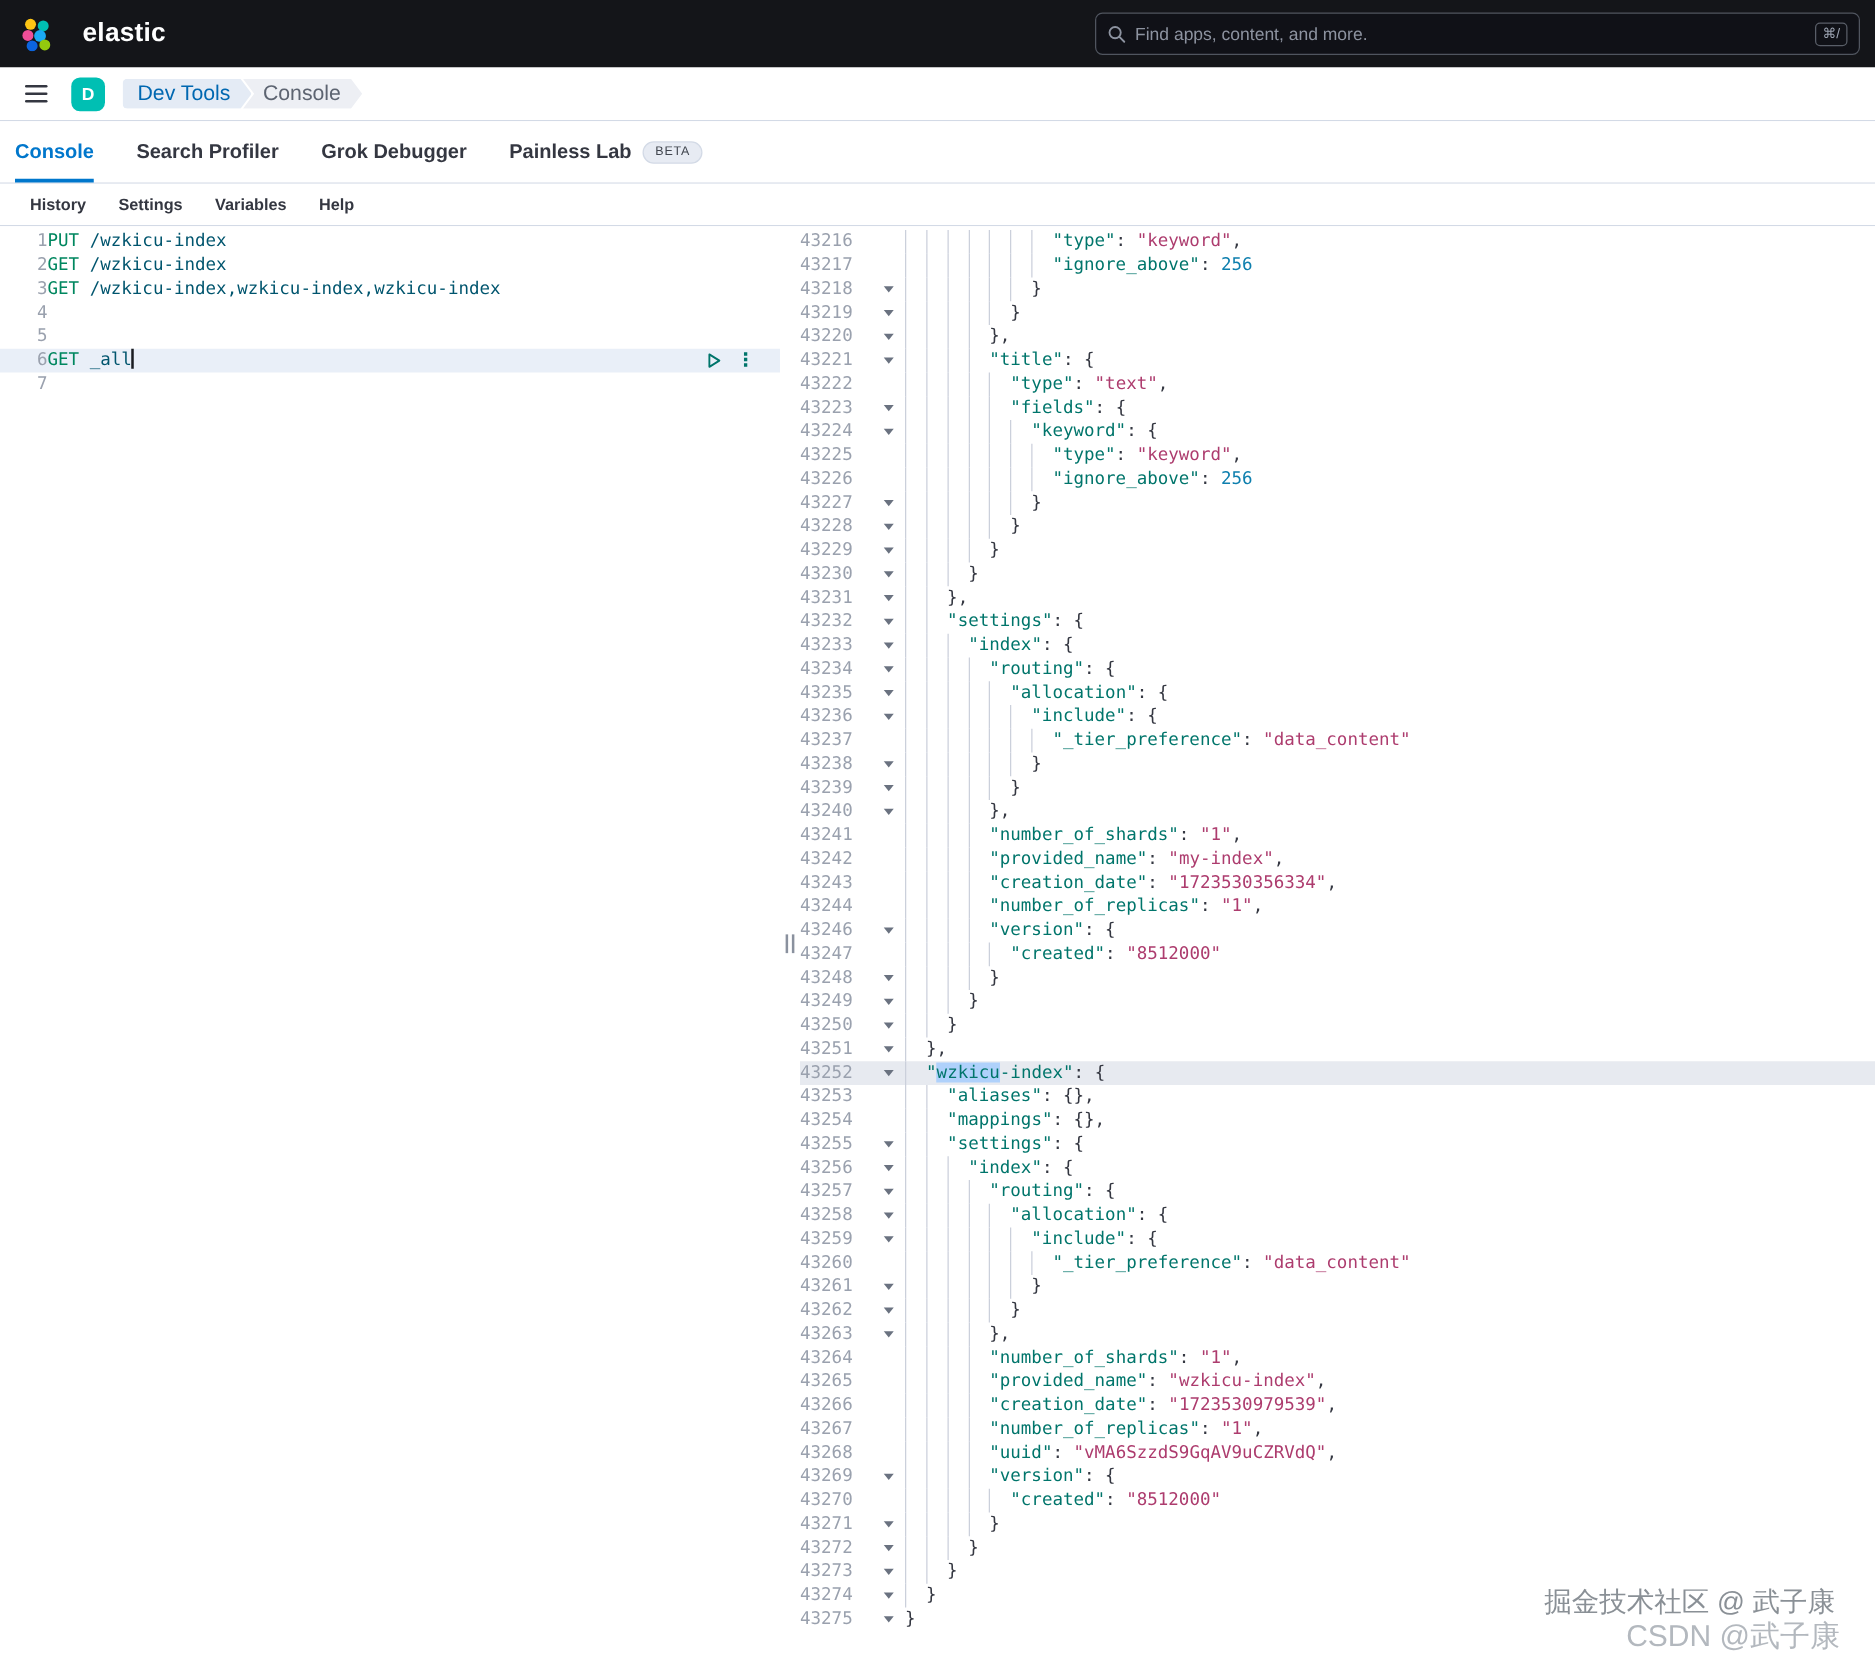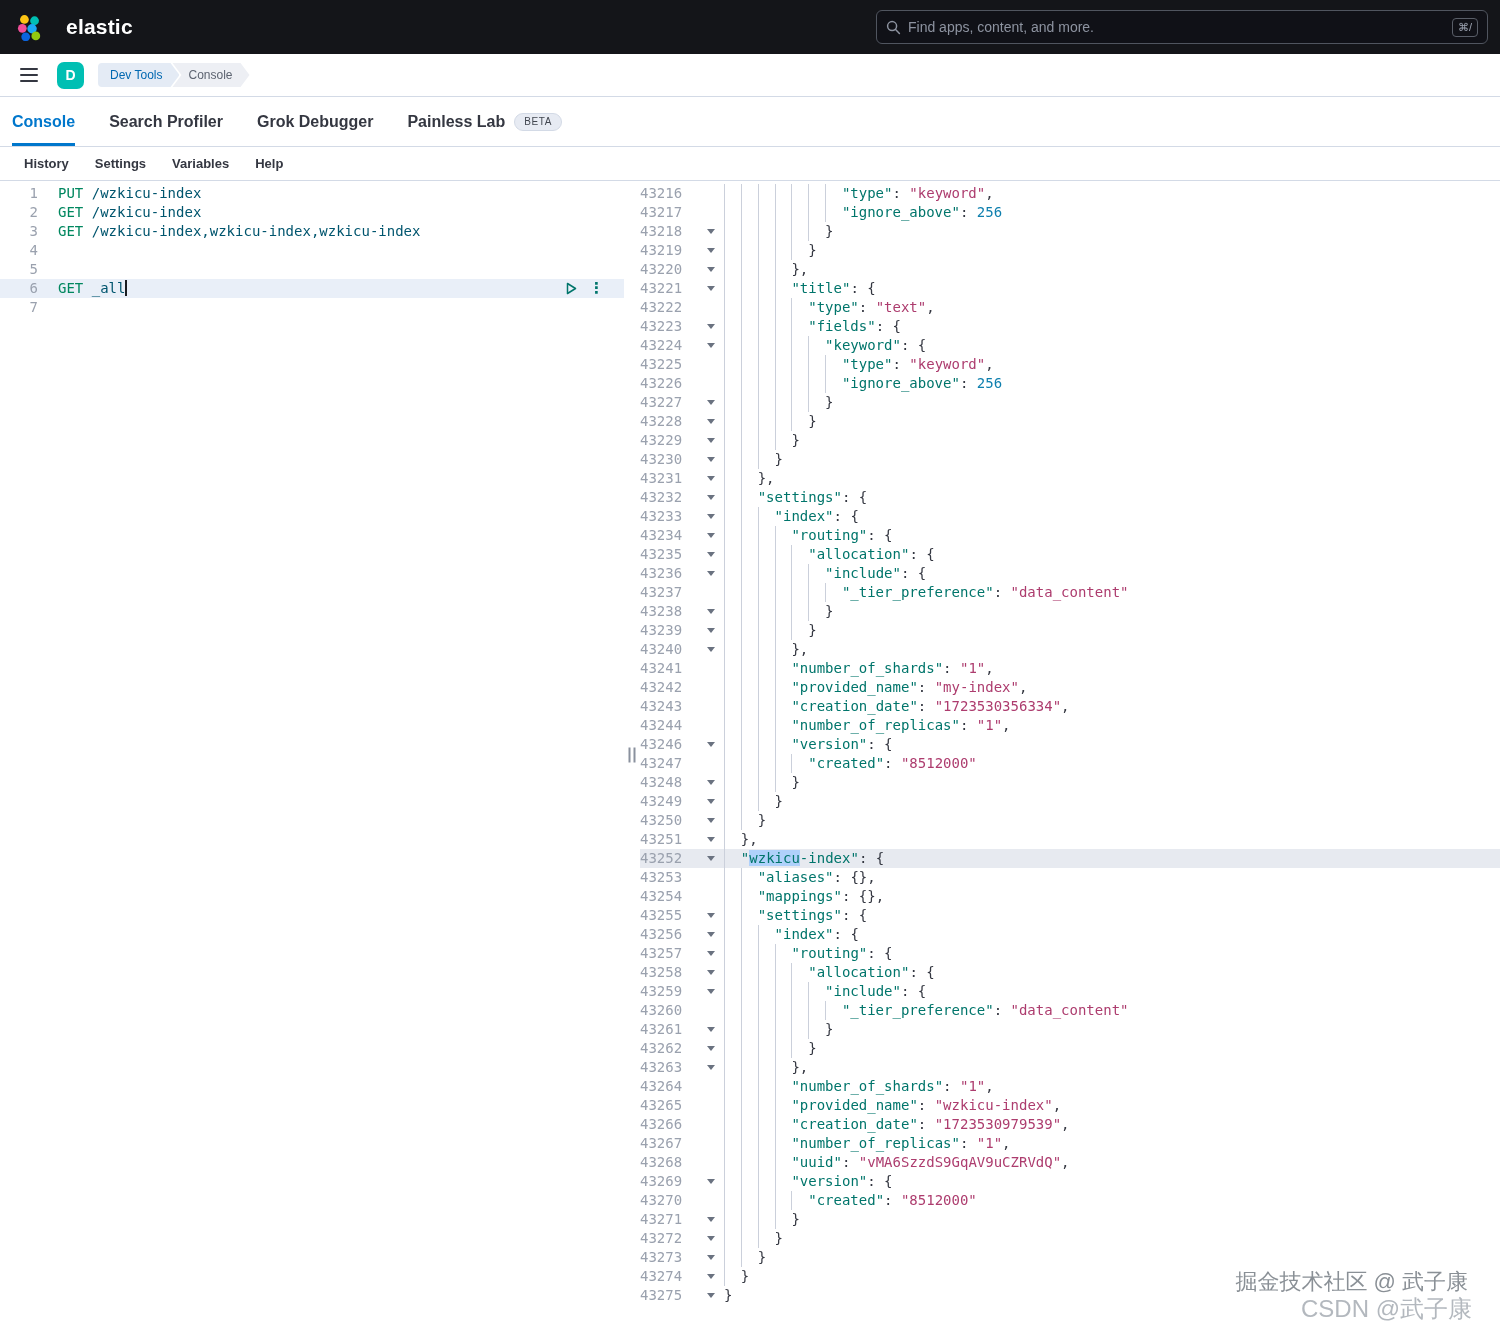--- a/index.html
+++ b/index.html
@@ -15,21 +15,21 @@
 .search-input{flex:1;background:transparent;border:0;outline:0;color:#D6DBE4;font-size:14px;font-family:"Liberation Sans",sans-serif}
 .search-input::placeholder{color:#8D93A0}
 .kbd{border:1px solid #595E68;border-radius:4px;color:#9CA3B1;font-size:11px;line-height:1;padding:3px 5px;flex:none}
 
 
 .crumbbar{position:absolute;top:54px;left:0;right:0;height:43px;background:#fff;border-bottom:1px solid #D3DAE6;display:flex;align-items:center}
 .hamburger{width:18px;height:14px;margin-left:20px;display:flex;flex-direction:column;justify-content:space-between;cursor:pointer}
 .hamburger i{display:block;height:2px;background:#343741;border-radius:1px}
 .space{width:27px;height:27px;margin-left:19px;border-radius:7px;background:#00BFB3;color:#fff;font-size:14px;font-weight:bold;display:flex;align-items:center;justify-content:center;cursor:pointer}
 .crumbs{display:flex;align-items:center;margin-left:14px}
-.crumb{height:24px;display:flex;align-items:center;font-size:12px;padding:0 17px 0 12px;cursor:pointer;white-space:nowrap}
+.crumb{height:24px;display:flex;align-items:center;font-size:17px;padding:0 17px 0 12px;cursor:pointer;white-space:nowrap}
 .crumb1{background:#E4EBF5;color:#0068B1;clip-path:polygon(0 0,calc(100% - 9px) 0,100% 50%,calc(100% - 9px) 100%,0 100%);border-radius:4px 0 0 4px}
 .crumb2{background:#EDEFF4;color:#5D6471;margin-left:-7px;padding-left:16px;clip-path:polygon(0 0,calc(100% - 9px) 0,100% 50%,calc(100% - 9px) 100%,0 100%,9px 50%)}
 
 
 .tabbar{position:absolute;top:97px;left:0;right:0;height:50px;background:#fff;border-bottom:1px solid #D3DAE6;display:flex;align-items:stretch;padding-left:12px}
 .tab{display:flex;align-items:center;gap:9px;margin-right:34px;font-size:16px;font-weight:bold;color:#343741;cursor:pointer;border-bottom:3px solid transparent;padding-top:3px}
 .tab.active{color:var(--c-accent,#0077CC);border-bottom-color:var(--c-accent,#0077CC)}
 .beta{background:#E7EBF3;border:1px solid #D3DAE6;color:#41464F;font-size:10px;font-weight:normal;letter-spacing:.6px;border-radius:9px;padding:2px 9px;line-height:1.2}
 
 
@@ -41,21 +41,21 @@
 .editor{width:624px;flex:none;padding-top:3px;position:relative;cursor:text;overflow:hidden}
 .splitter{width:16px;flex:none;position:relative;cursor:col-resize}
 .grip{position:absolute;left:50%;top:50%;transform:translate(-50%,-50%);width:7px;height:15px;border-left:2px solid #8A919E;border-right:2px solid #8A919E}
 .outputp{flex:1;padding-top:3px;overflow:hidden}
 
 .eline,.oline{display:flex;height:19px;line-height:19px;font-family:"DejaVu Sans Mono","Liberation Mono",monospace;font-size:14px;white-space:pre;position:relative}
 .eline{padding-left:8px}
 .eline.active{background:var(--c-editor_active_bg,#E9EFF8)}
 .oline.active{background:var(--c-output_active_bg,#E7EAF0)}
 .enum{width:30px;flex:none;text-align:right;color:#9AA1AE}
-.eline .code{margin-left:20px;color:#343741}
+.eline .code{color:#343741}
 .onum{width:62px;flex:none;text-align:left;color:#9AA1AE}
 .ofold{width:18px;flex:none;display:flex;align-items:center;justify-content:center}
 .tri{width:0;height:0;border-left:4px solid transparent;border-right:4px solid transparent;border-top:5px solid #6A7280}
 .ocode{padding-left:4px;color:var(--c-punct,#343741)}
 .tm{color:var(--c-method,#00875F)}
 .tu{color:var(--c-url,#00556E)}
 .tk{color:var(--c-json_key,#00756B)}
 .ts{color:var(--c-json_string,#AD3C6E)}
 .tn{color:var(--c-json_number,#0E7FAE)}
 .ig{display:inline-block;width:2ch;height:19px;vertical-align:top;border-left:1px solid #CBD0DB}

